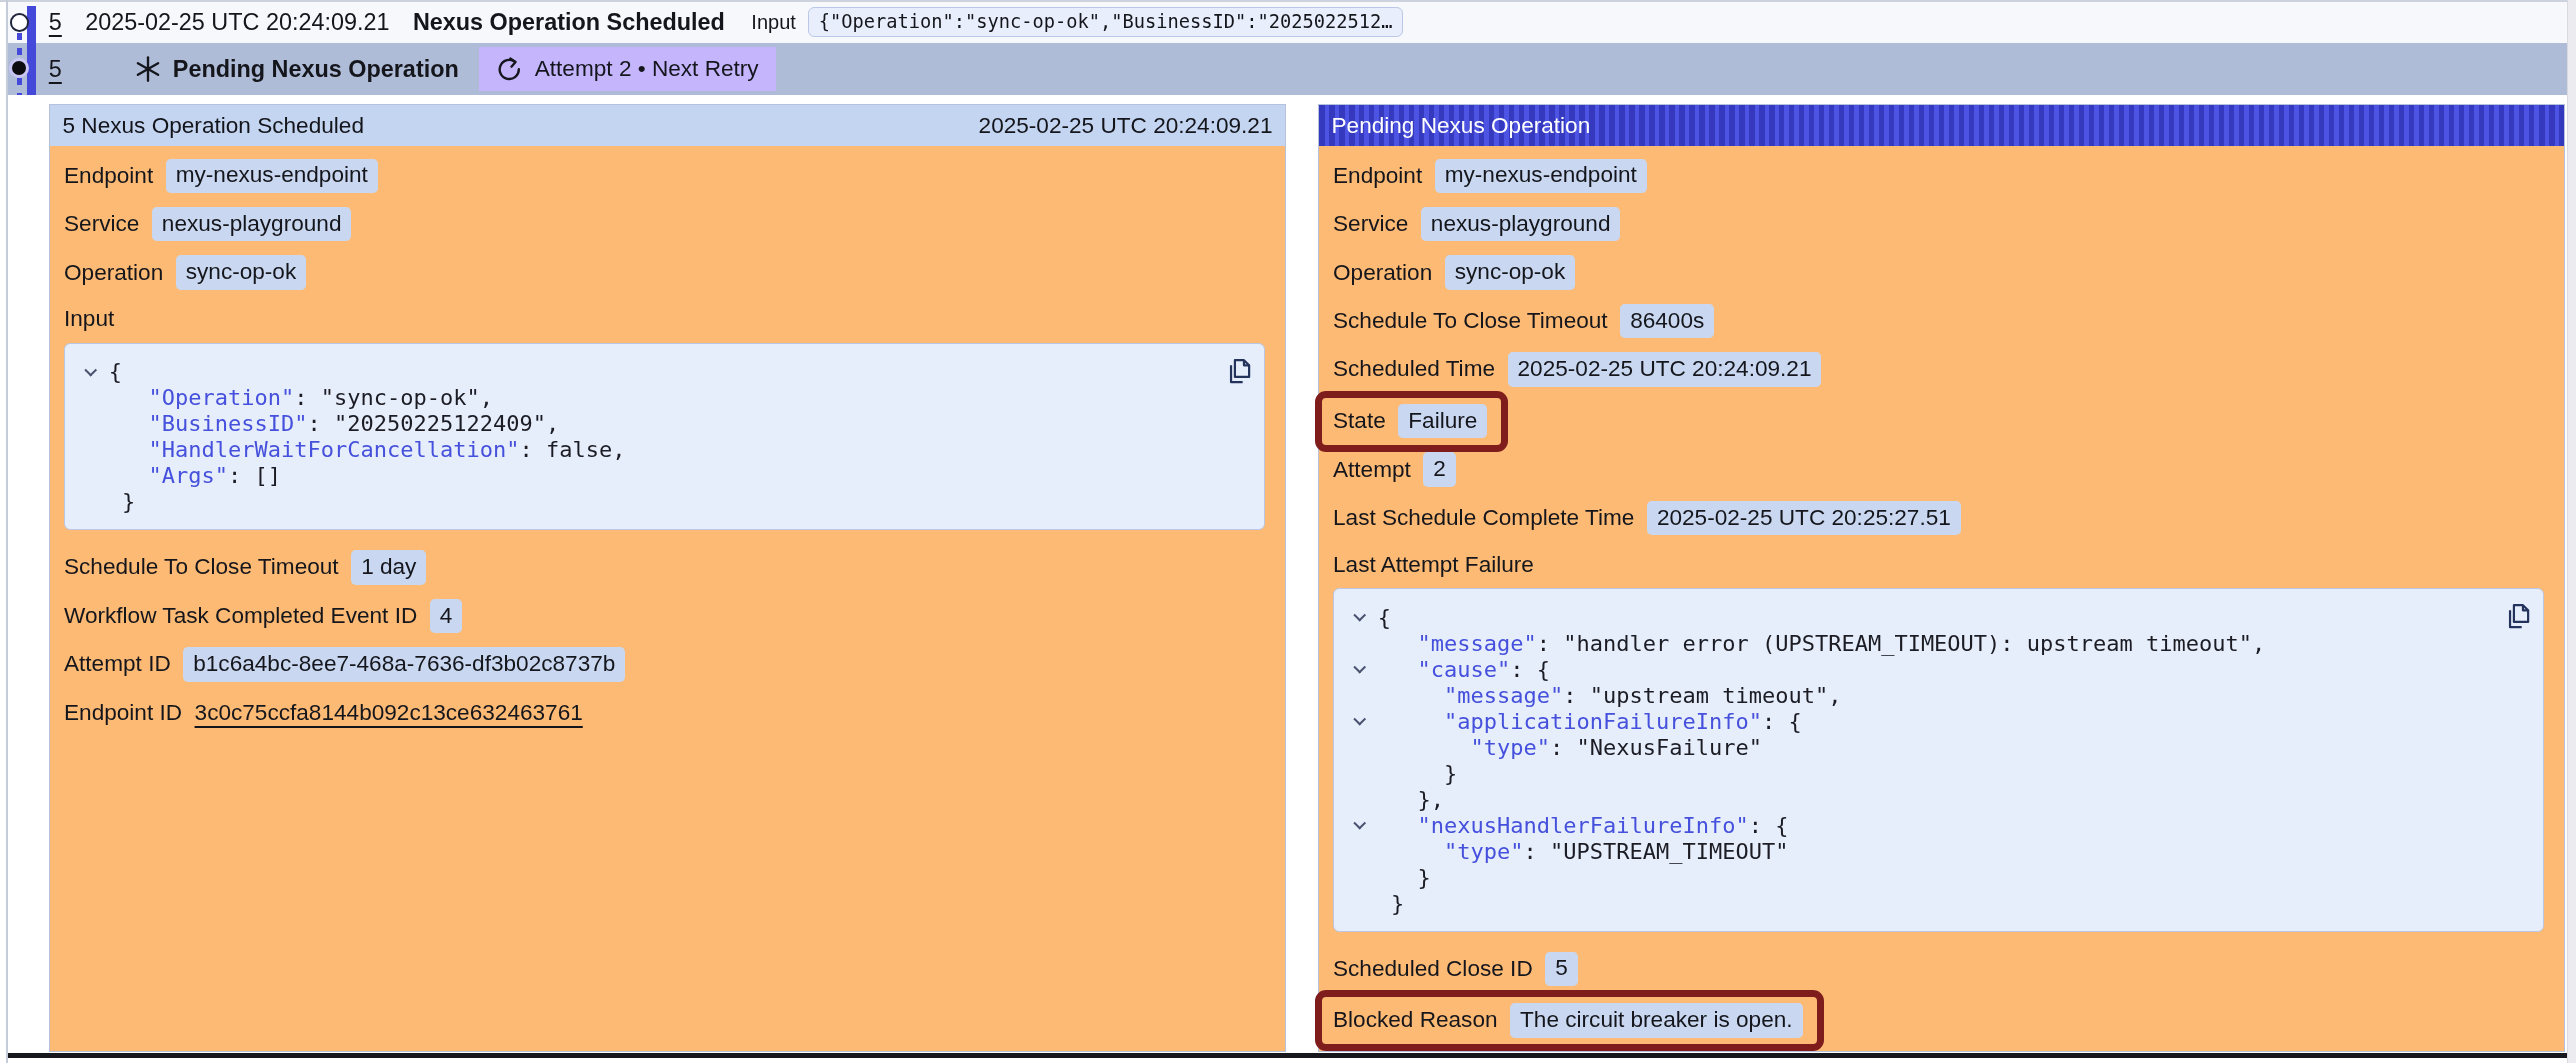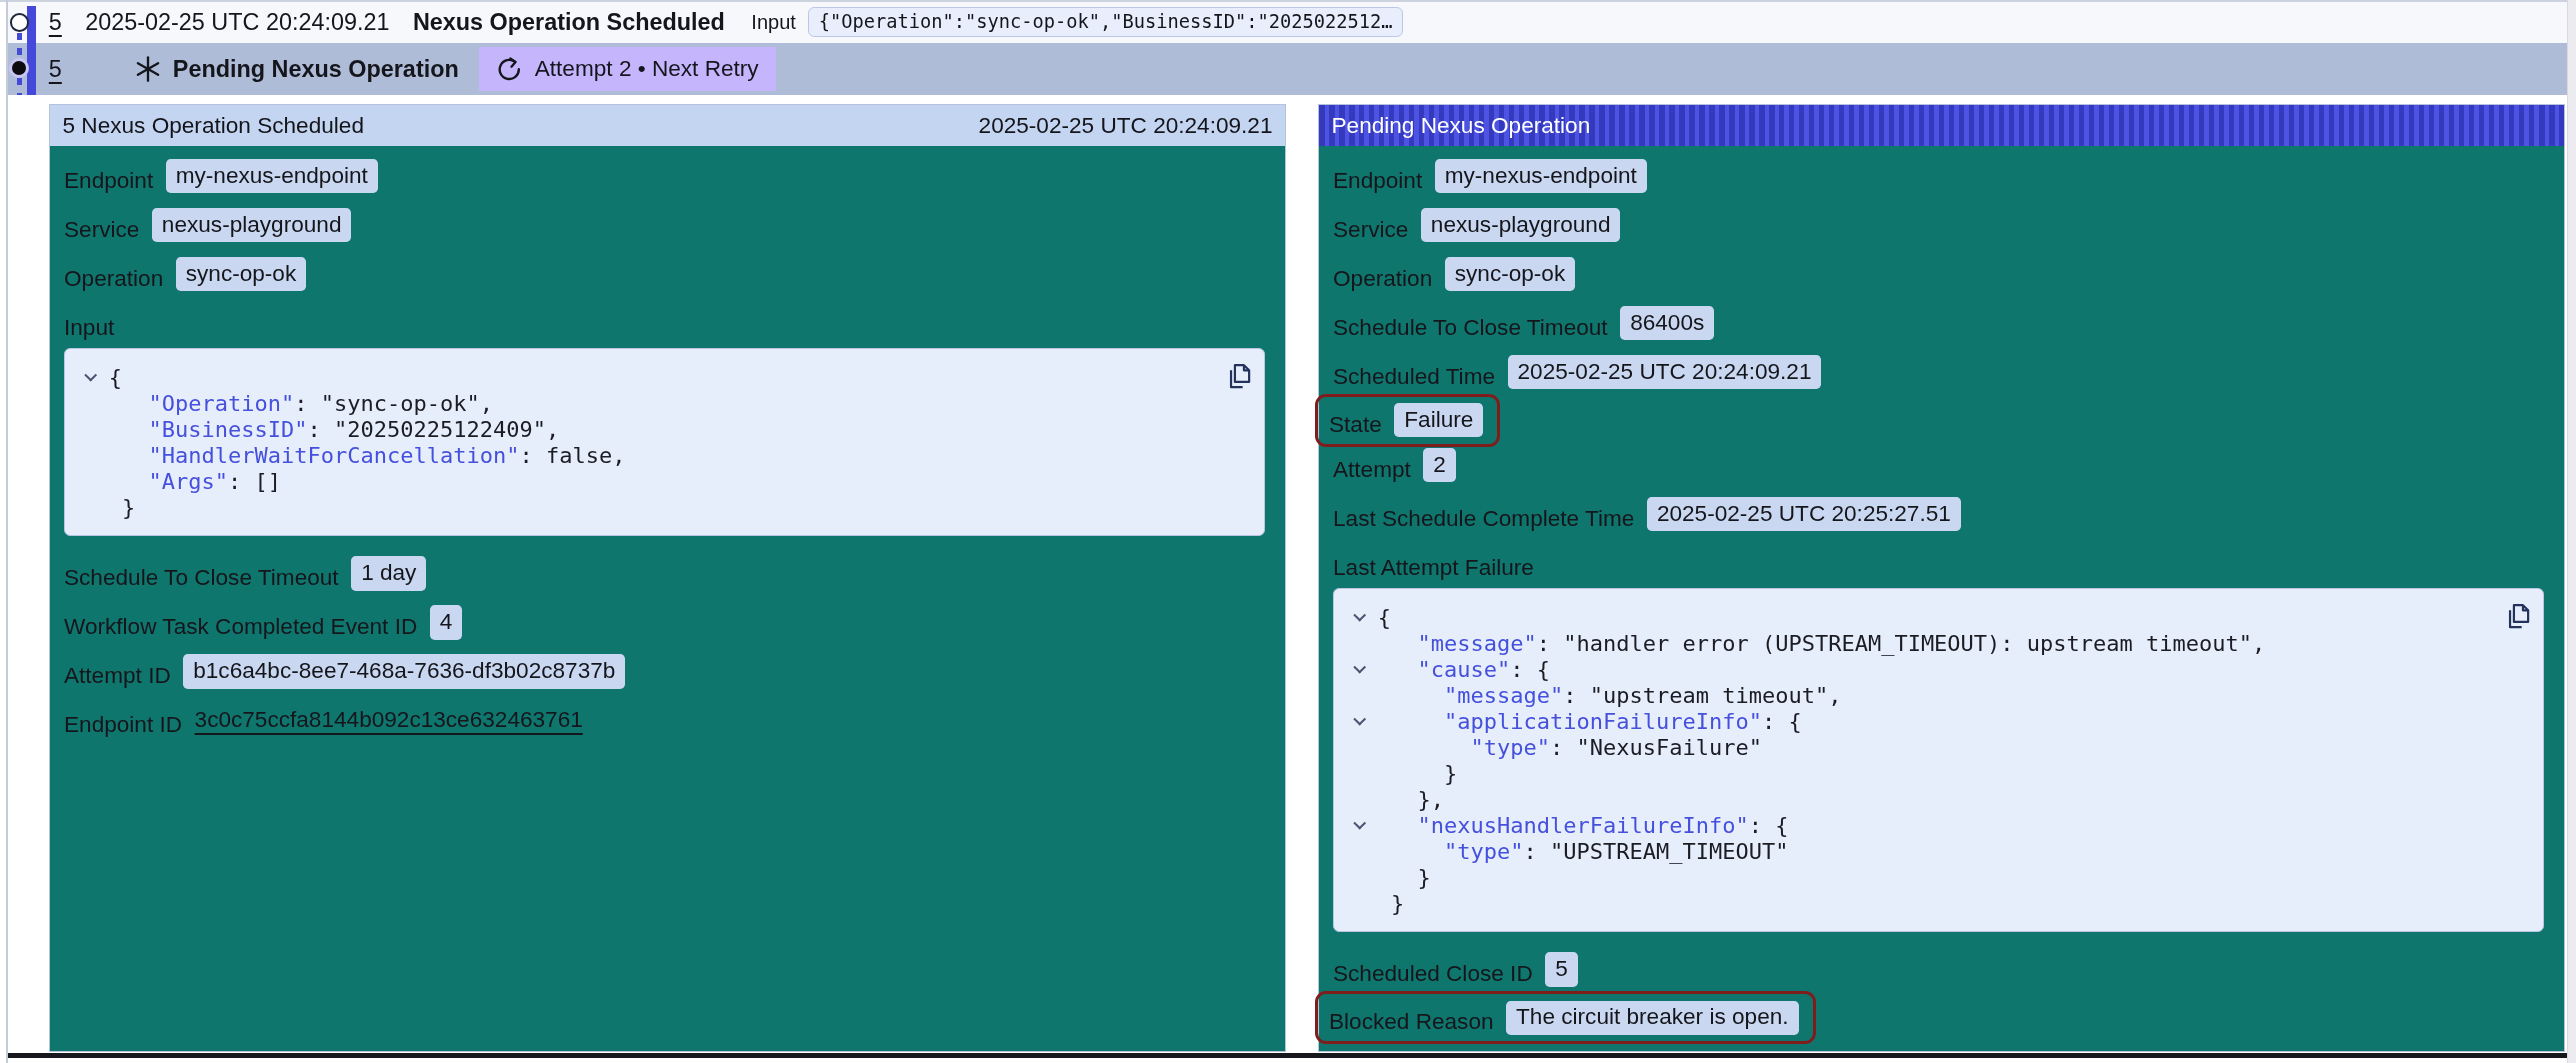--- a/index.html
+++ b/index.html
@@ -38,42 +38,42 @@
   
   .tl-bar { position:absolute; left:27px; top:6.2px; width:8.6px; height:89px; background:#4549d9; }
   .tl-dashes { position:absolute; left:17px; top:33px; width:4.7px; height:62px;
     background:repeating-linear-gradient(180deg,#4549d9 0 7px, transparent 7px 15px); }
   .tl-circle { position:absolute; left:10px; top:13.3px; width:18.7px; height:18.7px; border-radius:50%;
     background:#ffffff; border:2.7px solid #20263c; }
   .tl-dot { position:absolute; left:8.6px; top:58px; width:14px; height:14px; border-radius:50%;
     background:#0c0c10; border:3.9px solid #c9c6f6; box-sizing:content-box; }
 
   
-  .card { position:absolute; top:104px; height:948px; background:#0f766e; border:1.6px solid #b6c2dc; }
+  .card { position:absolute; top:104px; height:948px; background:#fdba74; border:1.6px solid #b6c2dc; }
   .card.left  { left:49px;  width:1237px; }
   .card.right { left:1318px; width:1247px; }
   .card-head {
     height:41px; display:flex; align-items:center; justify-content:space-between;
     padding:0 12.5px; font-size:22.6px;
   }
   .card-head.blue { background:#c3d5f0; color:#14141b; }
   .card-head.striped {
     background:repeating-linear-gradient(90deg,#3439bd 0 5.5px,#4d53e2 5.5px 10px);
     color:#ffffff; font-weight:500;
   }
   .card-body { padding:12.5px 15.6px 0 14px; }
 
   .field-row { display:flex; align-items:center; gap:12.5px; min-height:34px; margin-bottom:14px; width:max-content; }
-  .field-label { white-space:nowrap;margin-top:9px; }
+  .field-label { white-space:nowrap; }
   .chip { background:#c9d8f0; border-radius:4.7px; padding:3.9px 10px; white-space:nowrap; line-height:1.18; }
   .field-link { color:inherit; text-decoration:underline; text-decoration-thickness:1.9px; text-underline-offset:5.5px; cursor:pointer; }
   .code-label-row { margin-bottom:7.8px; min-height:31px; }
 
   .hl {
-    border:3px solid #7f1d1d; border-radius:11px; padding:6.2px 14px 6.2px 11px;
+    border:7px solid #7f1d1d; border-radius:11px; padding:6.2px 14px 6.2px 11px;
     margin-left:-18px; margin-top:-10px; margin-bottom:0.8px;
   }
 
   
   .code-block {
     position:relative; background:#e7eefb; border:1.6px solid #bac6e4; border-radius:6.2px;
     padding:15.6px 15.6px 14px 7.8px; margin:0 3.1px 20px 0; width:calc(100% - 4.7px);
     font-family:"DejaVu Sans Mono", monospace; font-size:22px; line-height:26px; color:#1b1c24;
   }
   .code-line { display:flex; }

